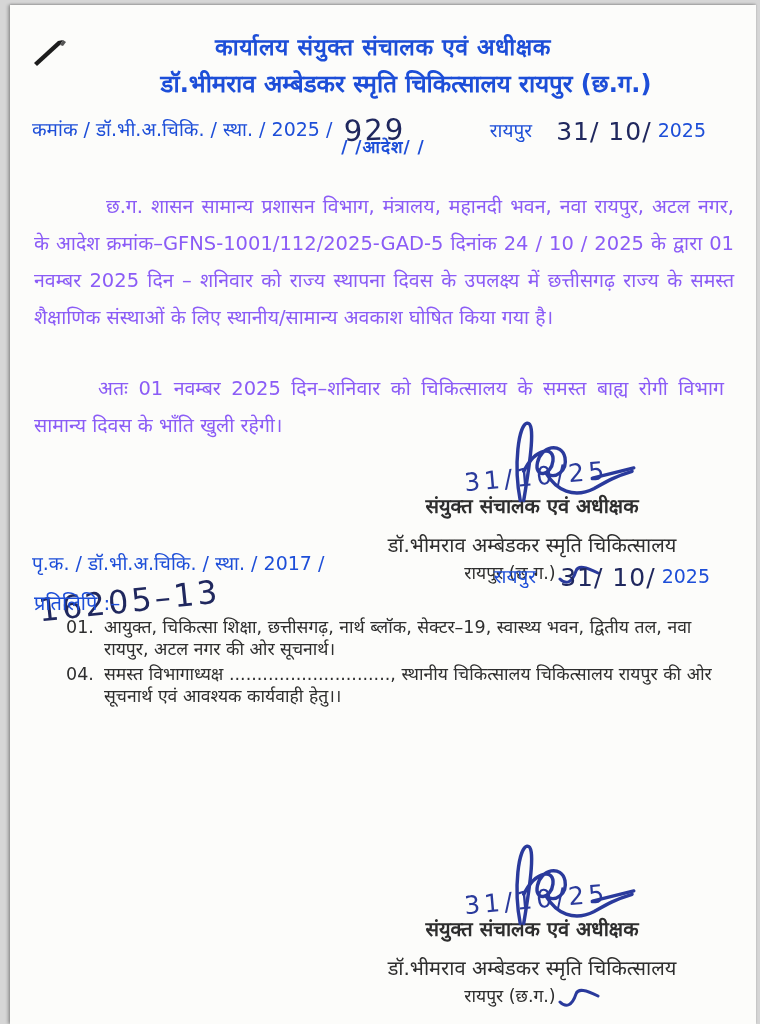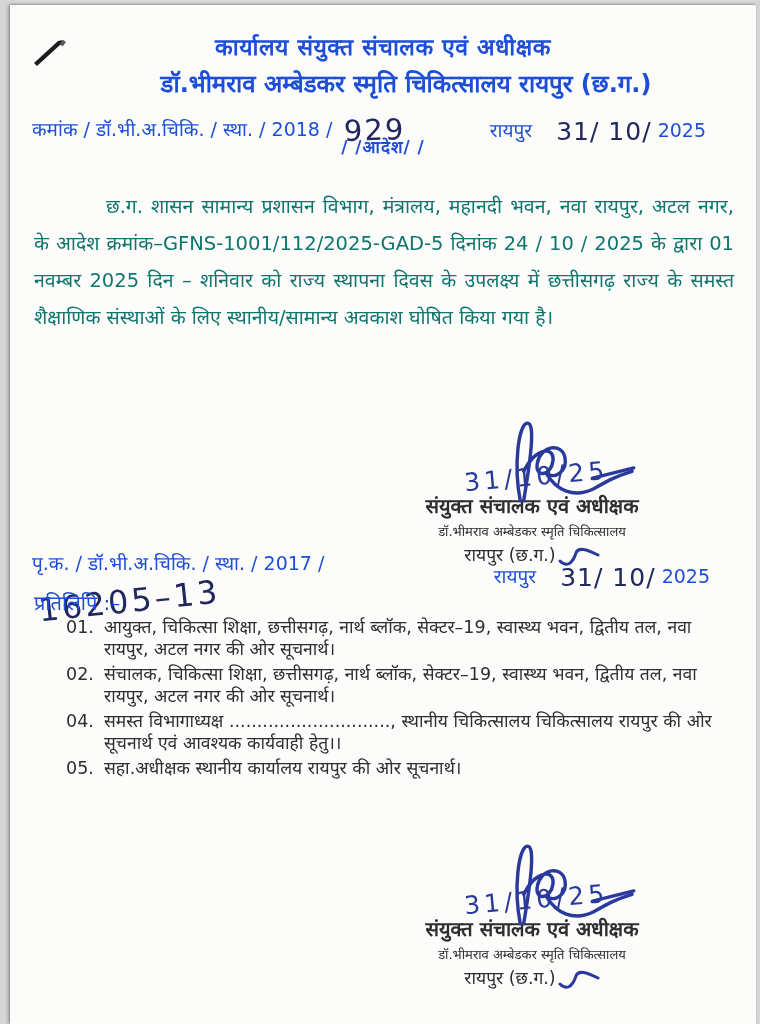--- a/index.html
+++ b/index.html
@@ -34,32 +34,32 @@
   .h2{top:61px;font-size:24px;padding-left:23px;}
 
   .refline{display:flex;justify-content:space-between;align-items:flex-end;}
   .refline1{top:104px;left:22px;right:50px;font-size:19px;}
   .refline1 .num{font-size:29px;transform:rotate(-2deg);position:relative;top:4px;margin-left:6px;}
   .refgrp{white-space:nowrap;}
   .refgrp .date{font-size:25px;position:relative;top:3px;letter-spacing:1px;margin-left:18px;}
 
   .order-title{top:130px;font-size:17px;letter-spacing:1px;}
 
-  .para{font-size:19.5px;line-height:37px;text-align:justify;color:#0f766e;}
+  .para{font-size:19.5px;line-height:37px;text-align:justify;color:#8b5cf6;}
   .para1{top:183px;left:24px;width:700px;text-indent:72px;}
   .para2{top:365px;left:24px;width:690px;text-indent:64px;}
 
   .sigblock{width:320px;text-align:center;color:#2e2e2e;}
   .sig1{top:413px;left:362px;}
   .sig2{top:836px;left:362px;}
   .sigwrap{position:relative;height:86px;margin-bottom:-12px;}
   .sigwrap svg{position:absolute;left:90px;top:0;}
   .sigdate{position:absolute;left:92px;top:44px;font-size:25px;transform:rotate(-5deg);letter-spacing:4px;}
   .sigline1{font-size:20px;font-weight:700;}
-  .sigline2{font-size:13px;margin-top:3px;}
+  .sigline2{font-size:20px;margin-top:12px;}
   .sigline3{font-size:17.5px;margin-top:2px;white-space:nowrap;}
   .tick{display:inline-block;vertical-align:-6px;margin-left:2px;}
 
   .refline2{top:545px;left:22px;right:46px;font-size:19px;align-items:flex-start;}
   .refline2 .num{font-size:32px;transform:rotate(-6deg);position:relative;top:6px;margin-left:6px;letter-spacing:3px;}
   .refline2 .refgrp{margin-top:10px;}
 
   .copies{top:584px;left:24px;font-size:20px;}
 
   .list{top:612px;left:56px;width:664px;font-size:17.5px;line-height:21.5px;color:#2e2e2e;}
@@ -77,33 +77,34 @@
       <polygon points="4,28 7,31 30,10 33,5 28,6" fill="#1c1c1c"></polygon>
       <polygon points="30,10 33,5 36,7 33,11" fill="#555"></polygon>
     </svg>
   </div>
 
   <div class="abs center h1 print bold">कार्यालय संयुक्त संचालक एवं अधीक्षक</div>
   <div class="abs center h2 print bold">डॉ.भीमराव अम्बेडकर स्मृति चिकित्सालय रायपुर (छ.ग.)</div>
 
   <div class="abs refline refline1">
     <span>
-      <span class="print">कमांक / डॉ.भी.अ.चिकि. / स्था. /  2018 /</span>
+      <span class="print">कमांक / डॉ.भी.अ.चिकि. / स्था. /  2025 /</span>
       <span class="hand num">929</span>
     </span>
     <span class="refgrp">
       <span class="print">रायपुर</span>
       <span class="hand date">31/ 10/</span>
       <span class="print">2025</span>
     </span>
   </div>
 
   <div class="abs center order-title print bold">/ /आदेश/ /</div>
 
   <div class="abs para para1">छ.ग. शासन सामान्य प्रशासन विभाग, मंत्रालय, महानदी भवन, नवा रायपुर, अटल नगर, के आदेश क्रमांक–GFNS-1001/112/2025-GAD-5  दिनांक 24 / 10 / 2025 के द्वारा 01 नवम्बर 2025 दिन – शनिवार को राज्य स्थापना दिवस के उपलक्ष्य में छत्तीसगढ़ राज्य के समस्त शैक्षाणिक संस्थाओं के लिए स्थानीय/सामान्य अवकाश घोषित किया गया है।</div>
+  <div class="abs para para2">अतः 01 नवम्बर 2025 दिन–शनिवार को चिकित्सालय के समस्त बाह्य रोगी विभाग सामान्य दिवस के भाँति खुली रहेगी।</div>
 
   <div class="abs sigblock sig1">
     <div class="sigwrap">
       <svg width="175" height="86" viewBox="0 0 200 100">
         <g fill="none" stroke="#2a3a9c" stroke-width="4" stroke-linecap="round">
           <path d="M 66 96 C 58 55, 64 8, 74 6 C 84 5, 78 48, 70 96"></path>
           <path d="M 70 62 C 84 34, 106 32, 104 50 C 102 68, 82 70, 86 52 C 90 32, 114 28, 118 46 C 121 62, 106 72, 96 64"></path>
           <path d="M 96 64 C 108 84, 128 94, 152 82 C 166 74, 176 68, 196 62"></path>
           <path d="M 150 70 L 198 58"></path>
         </g>
@@ -132,30 +133,22 @@
   </div>
 
   <div class="abs copies print">प्रतिलिपि :–</div>
 
   <div class="abs list">
     <div class="li">
       <span class="num">01.</span>
       <span class="txt">आयुक्त, चिकित्सा शिक्षा, छत्तीसगढ़, नार्थ ब्लॉक, सेक्टर–19, स्वास्थ्य भवन, द्वितीय तल, नवा रायपुर, अटल नगर की ओर सूचनार्थ।</span>
     </div>
     <div class="li">
-      <span class="num">02.</span>
-      <span class="txt">संचालक, चिकित्सा शिक्षा, छत्तीसगढ़, नार्थ ब्लॉक, सेक्टर–19, स्वास्थ्य भवन, द्वितीय तल, नवा रायपुर, अटल नगर की ओर सूचनार्थ।</span>
-    </div>
-    <div class="li">
       <span class="num">04.</span>
       <span class="txt">समस्त विभागाध्यक्ष ............................., स्थानीय चिकित्सालय चिकित्सालय रायपुर की ओर सूचनार्थ एवं आवश्यक कार्यवाही हेतु।।</span>
-    </div>
-    <div class="li">
-      <span class="num">05.</span>
-      <span class="txt">सहा.अधीक्षक स्थानीय कार्यालय रायपुर की ओर सूचनार्थ।</span>
     </div>
   </div>
 
   <div class="abs sigblock sig2">
     <div class="sigwrap">
       <svg width="175" height="86" viewBox="0 0 200 100">
         <g fill="none" stroke="#2a3a9c" stroke-width="4" stroke-linecap="round">
           <path d="M 66 96 C 58 55, 64 8, 74 6 C 84 5, 78 48, 70 96"></path>
           <path d="M 70 62 C 84 34, 106 32, 104 50 C 102 68, 82 70, 86 52 C 90 32, 114 28, 118 46 C 121 62, 106 72, 96 64"></path>
           <path d="M 96 64 C 108 84, 128 94, 152 82 C 166 74, 176 68, 196 62"></path>

